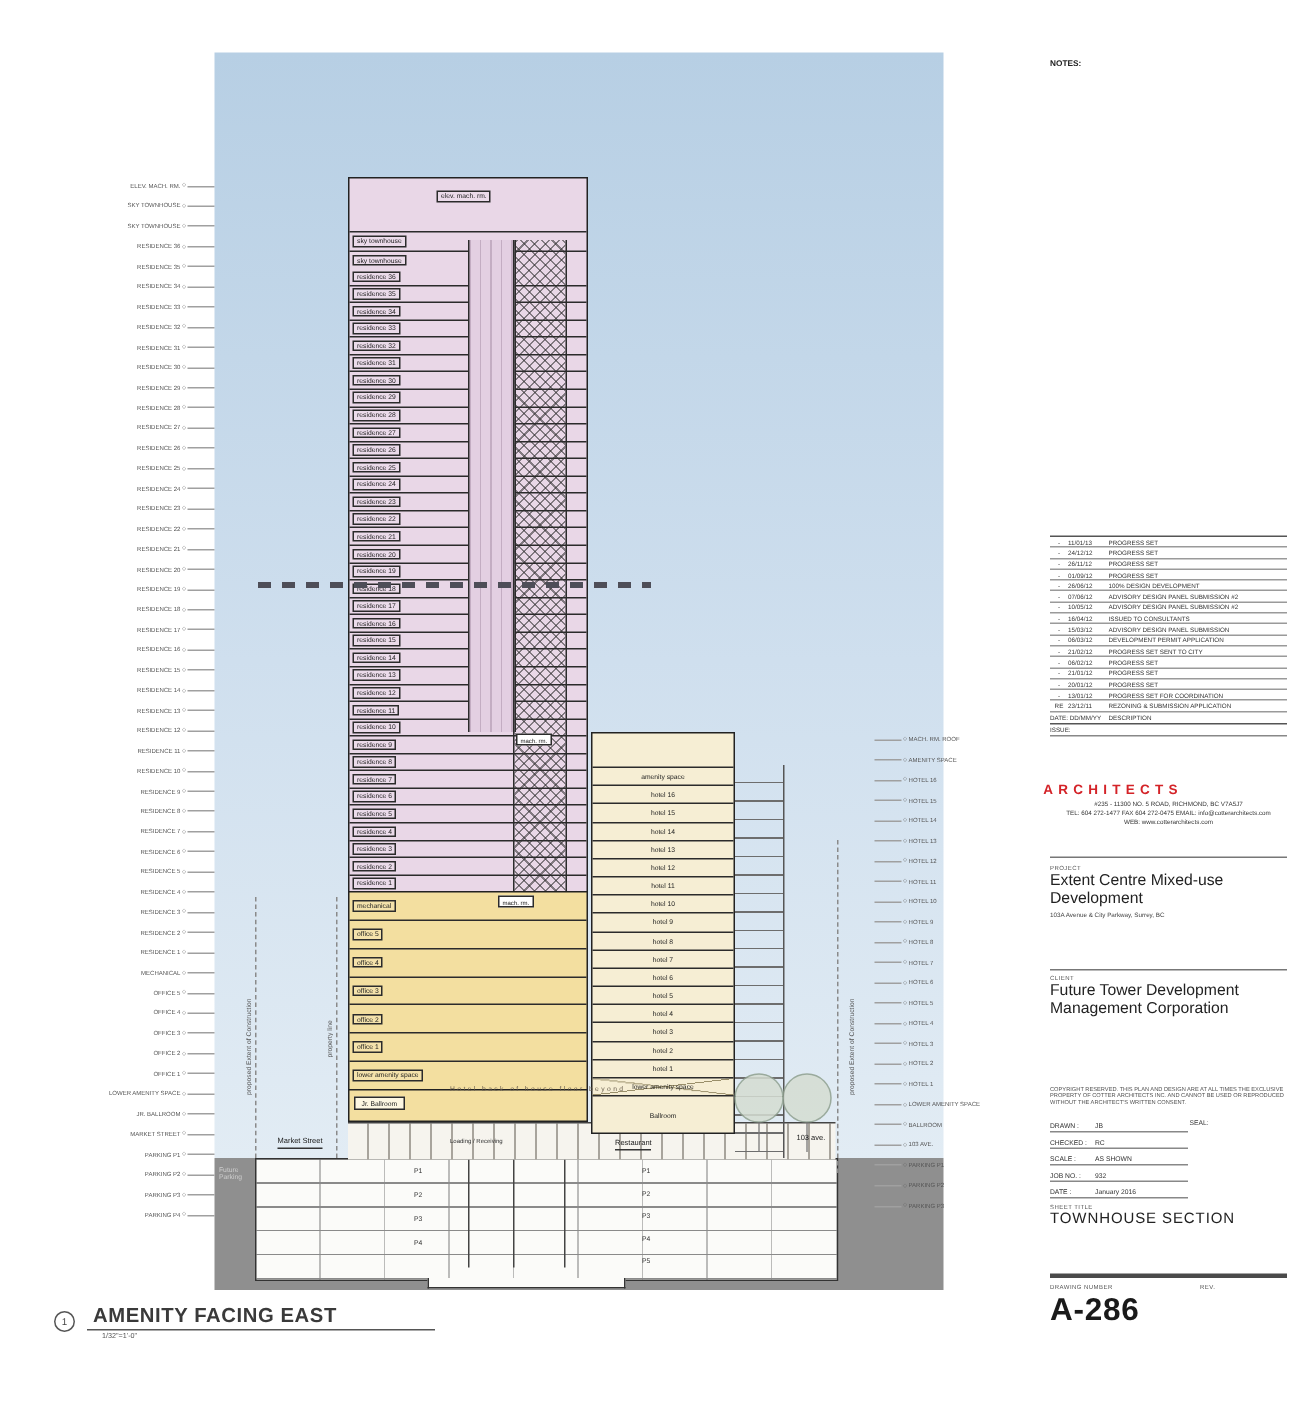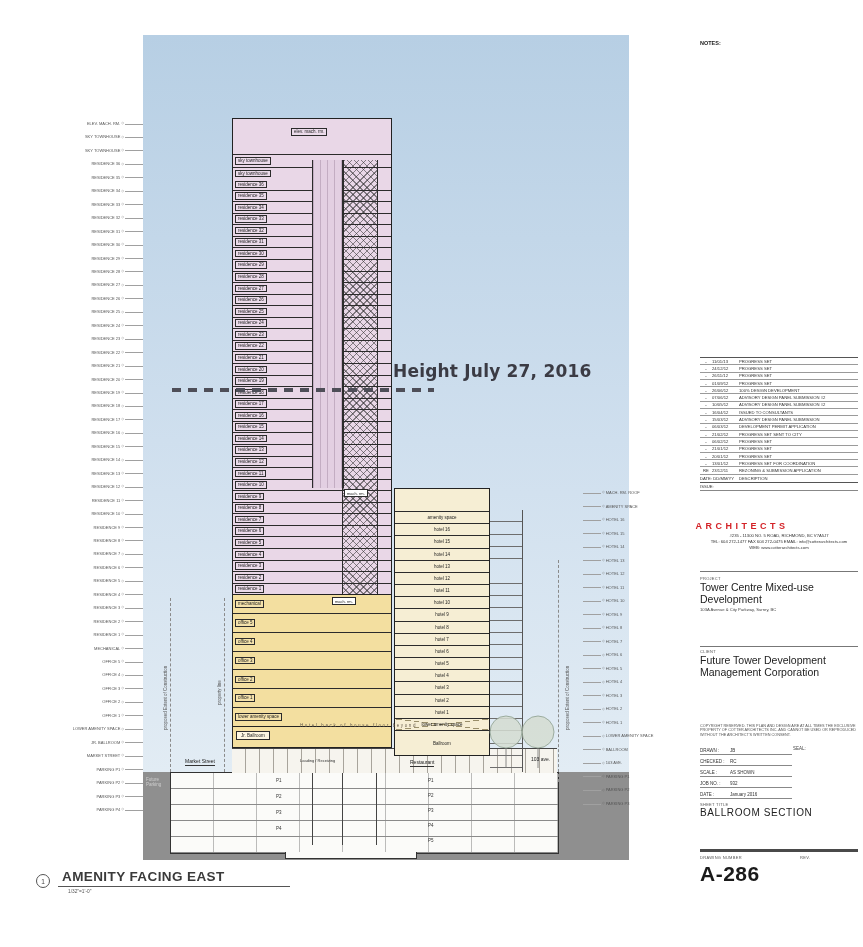--- a/index.html
+++ b/index.html
@@ -346,21 +346,20 @@
   <div class="anno abs u" style="left:410px;top:759px;">Restaurant</div>
   <div class="anno abs" style="left:531px;top:756px;">103 ave.</div>
 
   <div class="dashv abs" style="left:170px;top:598px;height:174px;"></div>
   <div class="vtext abs" style="left:163px;top:600px;height:130px;">proposed Extent of Construction</div>
   <div class="dashv abs" style="left:224px;top:598px;height:174px;"></div>
   <div class="vtext abs" style="left:217px;top:625px;height:80px;">property line</div>
   <div class="dashv abs" style="left:558px;top:560px;height:222px;"></div>
   <div class="vtext abs" style="left:565px;top:600px;height:130px;">proposed Extent of Construction</div>
 
-  <div id="heightlbl" class="abs" style="left:393px;top:361px;">Height July 27, 2016</div>
   <div id="heightdash" class="abs" style="left:172px;top:388px;width:262px;"></div>
 
   <div id="lmarks">
       <div class="lmark" style="top: 120px;">
         <span class="lm-t">ELEV. MACH. RM.</span>
         <span class="lm-d">◇</span>
         <span class="lm-l"></span>
       </div>
       <div class="lmark" style="top: 133.451px;">
         <span class="lm-t">SKY TOWNHOUSE</span>
@@ -847,21 +846,21 @@
     </div>
   </div>
 
   <div id="logosub" class="abs">ARCHITECTS</div>
   <div class="addr abs" style="top:533px;">#235 - 11300 NO. 5 ROAD, RICHMOND, BC  V7A5J7</div>
   <div class="addr abs" style="top:539px;">TEL: 604 272-1477   FAX 604 272-0475   EMAIL: info@cotterarchitects.com</div>
   <div class="addr abs" style="top:545px;">WEB: www.cotterarchitects.com</div>
 
   <div class="tb-rule abs" style="top:571px;"></div>
   <div class="tb-label abs" style="left:700px;top:576px;">PROJECT</div>
-  <div class="tb-name abs" style="top:582px;">Tower Centre Mixed-use Development</div>
+  <div class="tb-name abs" style="top:582px;">Extent Centre Mixed-use Development</div>
   <div class="abs" style="left:700px;top:607px;font-size:4.2px;color:#444;">103A Avenue &amp; City Parkway, Surrey, BC</div>
 
   <div class="tb-rule abs" style="top:646px;"></div>
   <div class="tb-label abs" style="left:700px;top:649px;">CLIENT</div>
   <div class="tb-name abs" style="top:655px;">Future Tower Development Management Corporation</div>
 
   <div id="copyright" class="abs">COPYRIGHT RESERVED. THIS PLAN AND DESIGN ARE AT ALL TIMES THE EXCLUSIVE PROPERTY OF COTTER ARCHITECTS INC. AND CANNOT BE USED OR REPRODUCED WITHOUT THE ARCHITECT'S WRITTEN CONSENT.</div>
   <div class="abs" style="left:793px;top:746px;font-size:4.5px;color:#444;">SEAL:</div>
   <div id="inforows">
       <div class="inforow" style="top: 744px;">
@@ -880,21 +879,21 @@
         <span class="il">JOB NO. :</span>
         <span class="iv">932</span>
       </div>
       <div class="inforow" style="top: 788px;">
         <span class="il">DATE :</span>
         <span class="iv">January 2016</span>
       </div>
     </div>
 
   <div class="tb-label abs" style="left:700px;top:802px;">SHEET TITLE</div>
-  <div class="abs" style="left:700px;top:807px;font-size:10px;letter-spacing:0.6px;color:#222;">BALLROOM SECTION</div>
+  <div class="abs" style="left:700px;top:807px;font-size:10px;letter-spacing:0.6px;color:#222;">TOWNHOUSE SECTION</div>
 
   <div id="bar" class="abs"></div>
   <div class="tb-label abs" style="left:700px;top:855px;">DRAWING NUMBER</div>
   <div class="tb-label abs" style="left:800px;top:855px;">REV.</div>
   <div id="dwgnum" class="abs">A-286</div>
 
   <div id="circ1" class="abs">1</div>
   <div id="sectitle" class="abs">AMENITY FACING EAST</div>
   <div id="secrule" class="abs"></div>
   <div id="secscale" class="abs">1/32"=1'-0"</div>

